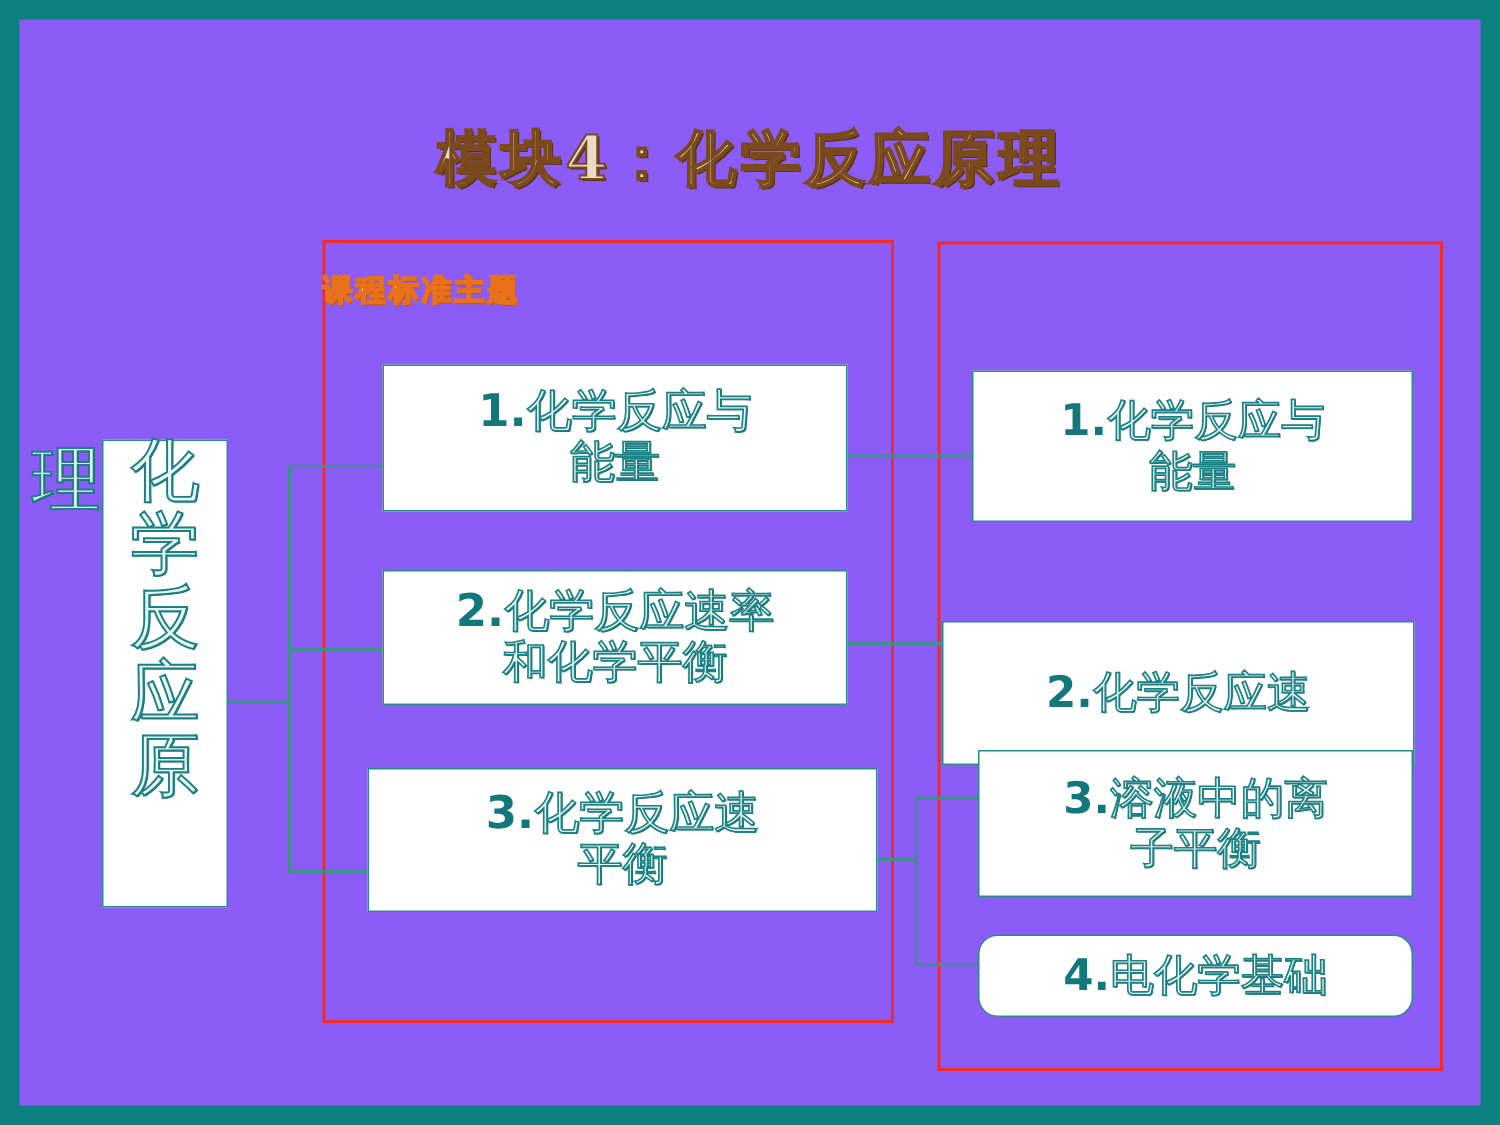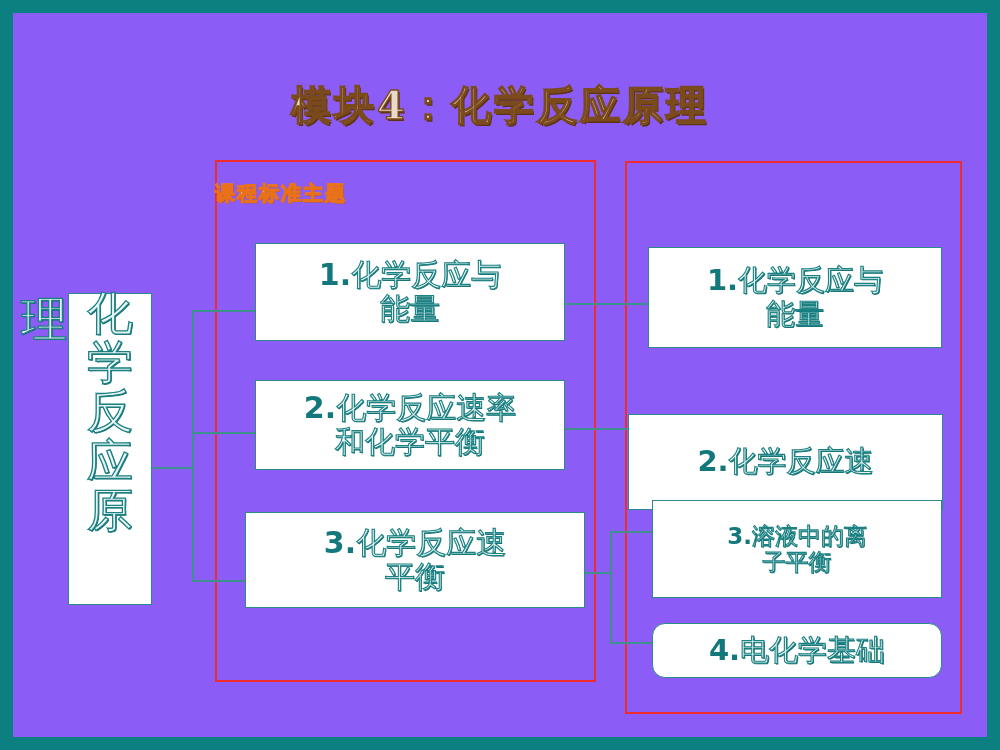--- a/index.html
+++ b/index.html
@@ -85,21 +85,21 @@
     -webkit-text-stroke:1.1px #1b8183;
     text-shadow:0.8px 0.8px 0 #0d6b6e;
   }
   
   #box-l1 { left:255px; top:243px; width:310px; height:98px;  font-size:30px; }
   #box-l2 { left:255px; top:380px; width:310px; height:90px;  font-size:30px; }
   #box-l3 { left:245px; top:512px; width:340px; height:96px;  font-size:30px; }
   
   #box-r1 { left:648px; top:247px; width:294px; height:101px; font-size:29px; }
   #box-r2 { left:628px; top:374px; width:315px; height:96px;  font-size:29px;margin-top:40px; }
-  #box-r3 { left:652px; top:500px; width:290px; height:98px;  font-size:23px; }
+  #box-r3 { left:652px; top:500px; width:290px; height:98px;  font-size:29px; }
   #box-r4 { left:652px; top:623px; width:290px; height:55px;  font-size:29px;border-radius:13px; }
   
   #rootbox{
     position:absolute;
     left:68px;top:293px;width:84px;height:312px;
     box-sizing:border-box;
     border:1.6px solid #2b8b8b;
     background:#ffffff;
     z-index:4;
   }

